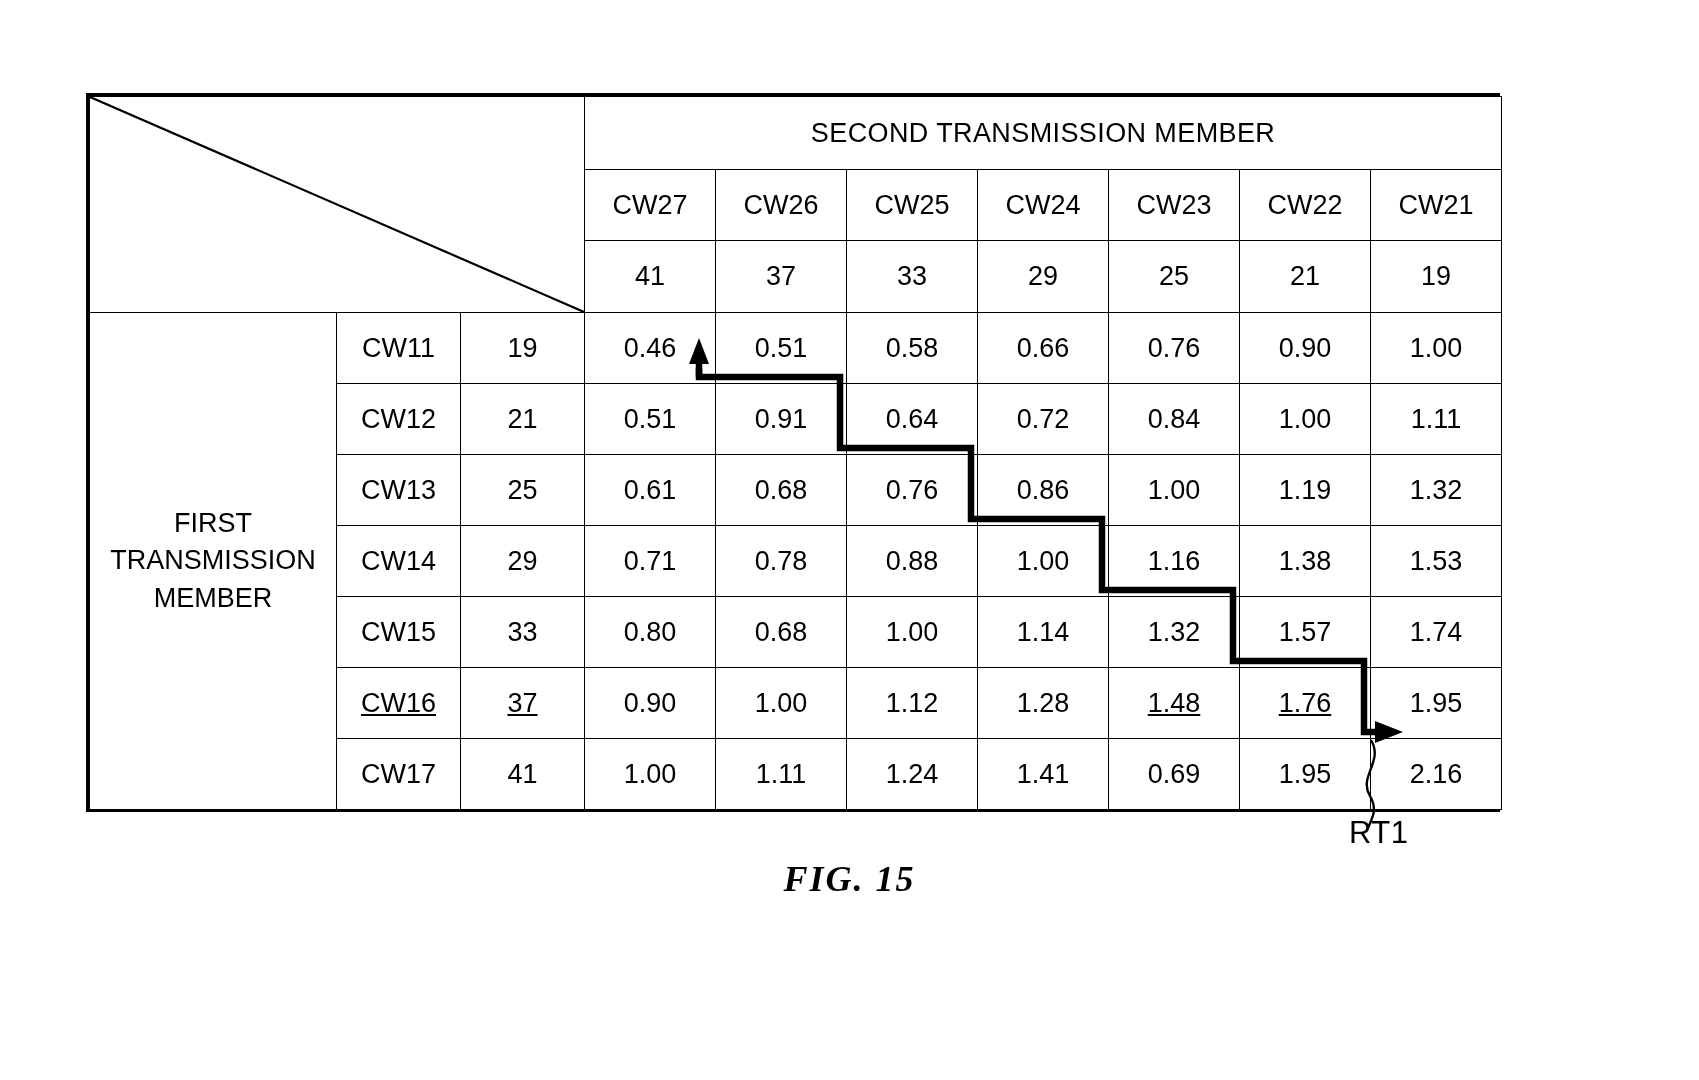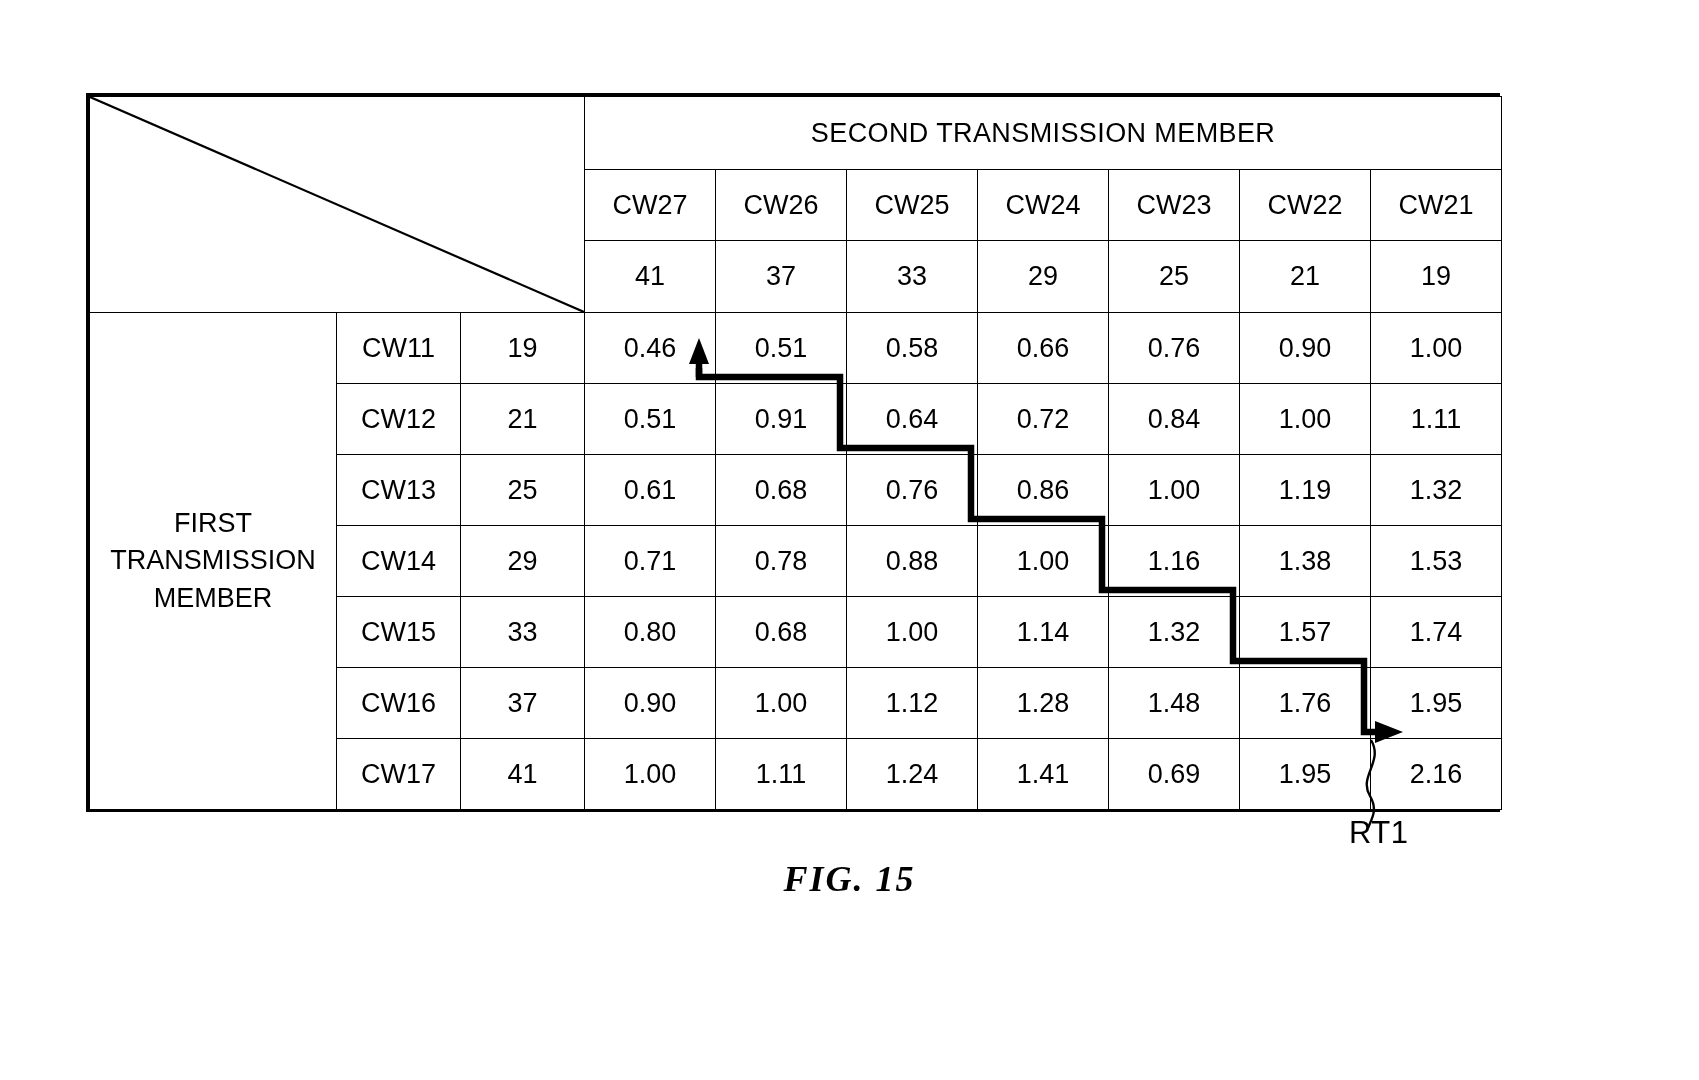--- a/index.html
+++ b/index.html
@@ -229,21 +229,21 @@
           <td class="rownum">33</td>
           <td class="hatch"><span>0.80</span></td>
           <td class="hatch"><span>0.68</span></td>
           <td class="hatch"><span>1.00</span></td>
           <td><span>1.14</span></td>
           <td><span>1.32</span></td>
           <td class="hatch"><span>1.57</span></td>
           <td class="hatch no-right"><span>1.74</span></td>
         </tr>
 
-        <tr style="height:71px;">
+        <tr style="height:71px;text-decoration:underline;">
           <td class="rowcode">CW16</td>
           <td class="rownum">37</td>
           <td class="hatch"><span>0.90</span></td>
           <td class="hatch"><span>1.00</span></td>
           <td class="hatch"><span>1.12</span></td>
           <td class="hatch"><span>1.28</span></td>
           <td><span>1.48</span></td>
           <td><span>1.76</span></td>
           <td class="hatch no-right"><span>1.95</span></td>
         </tr>

